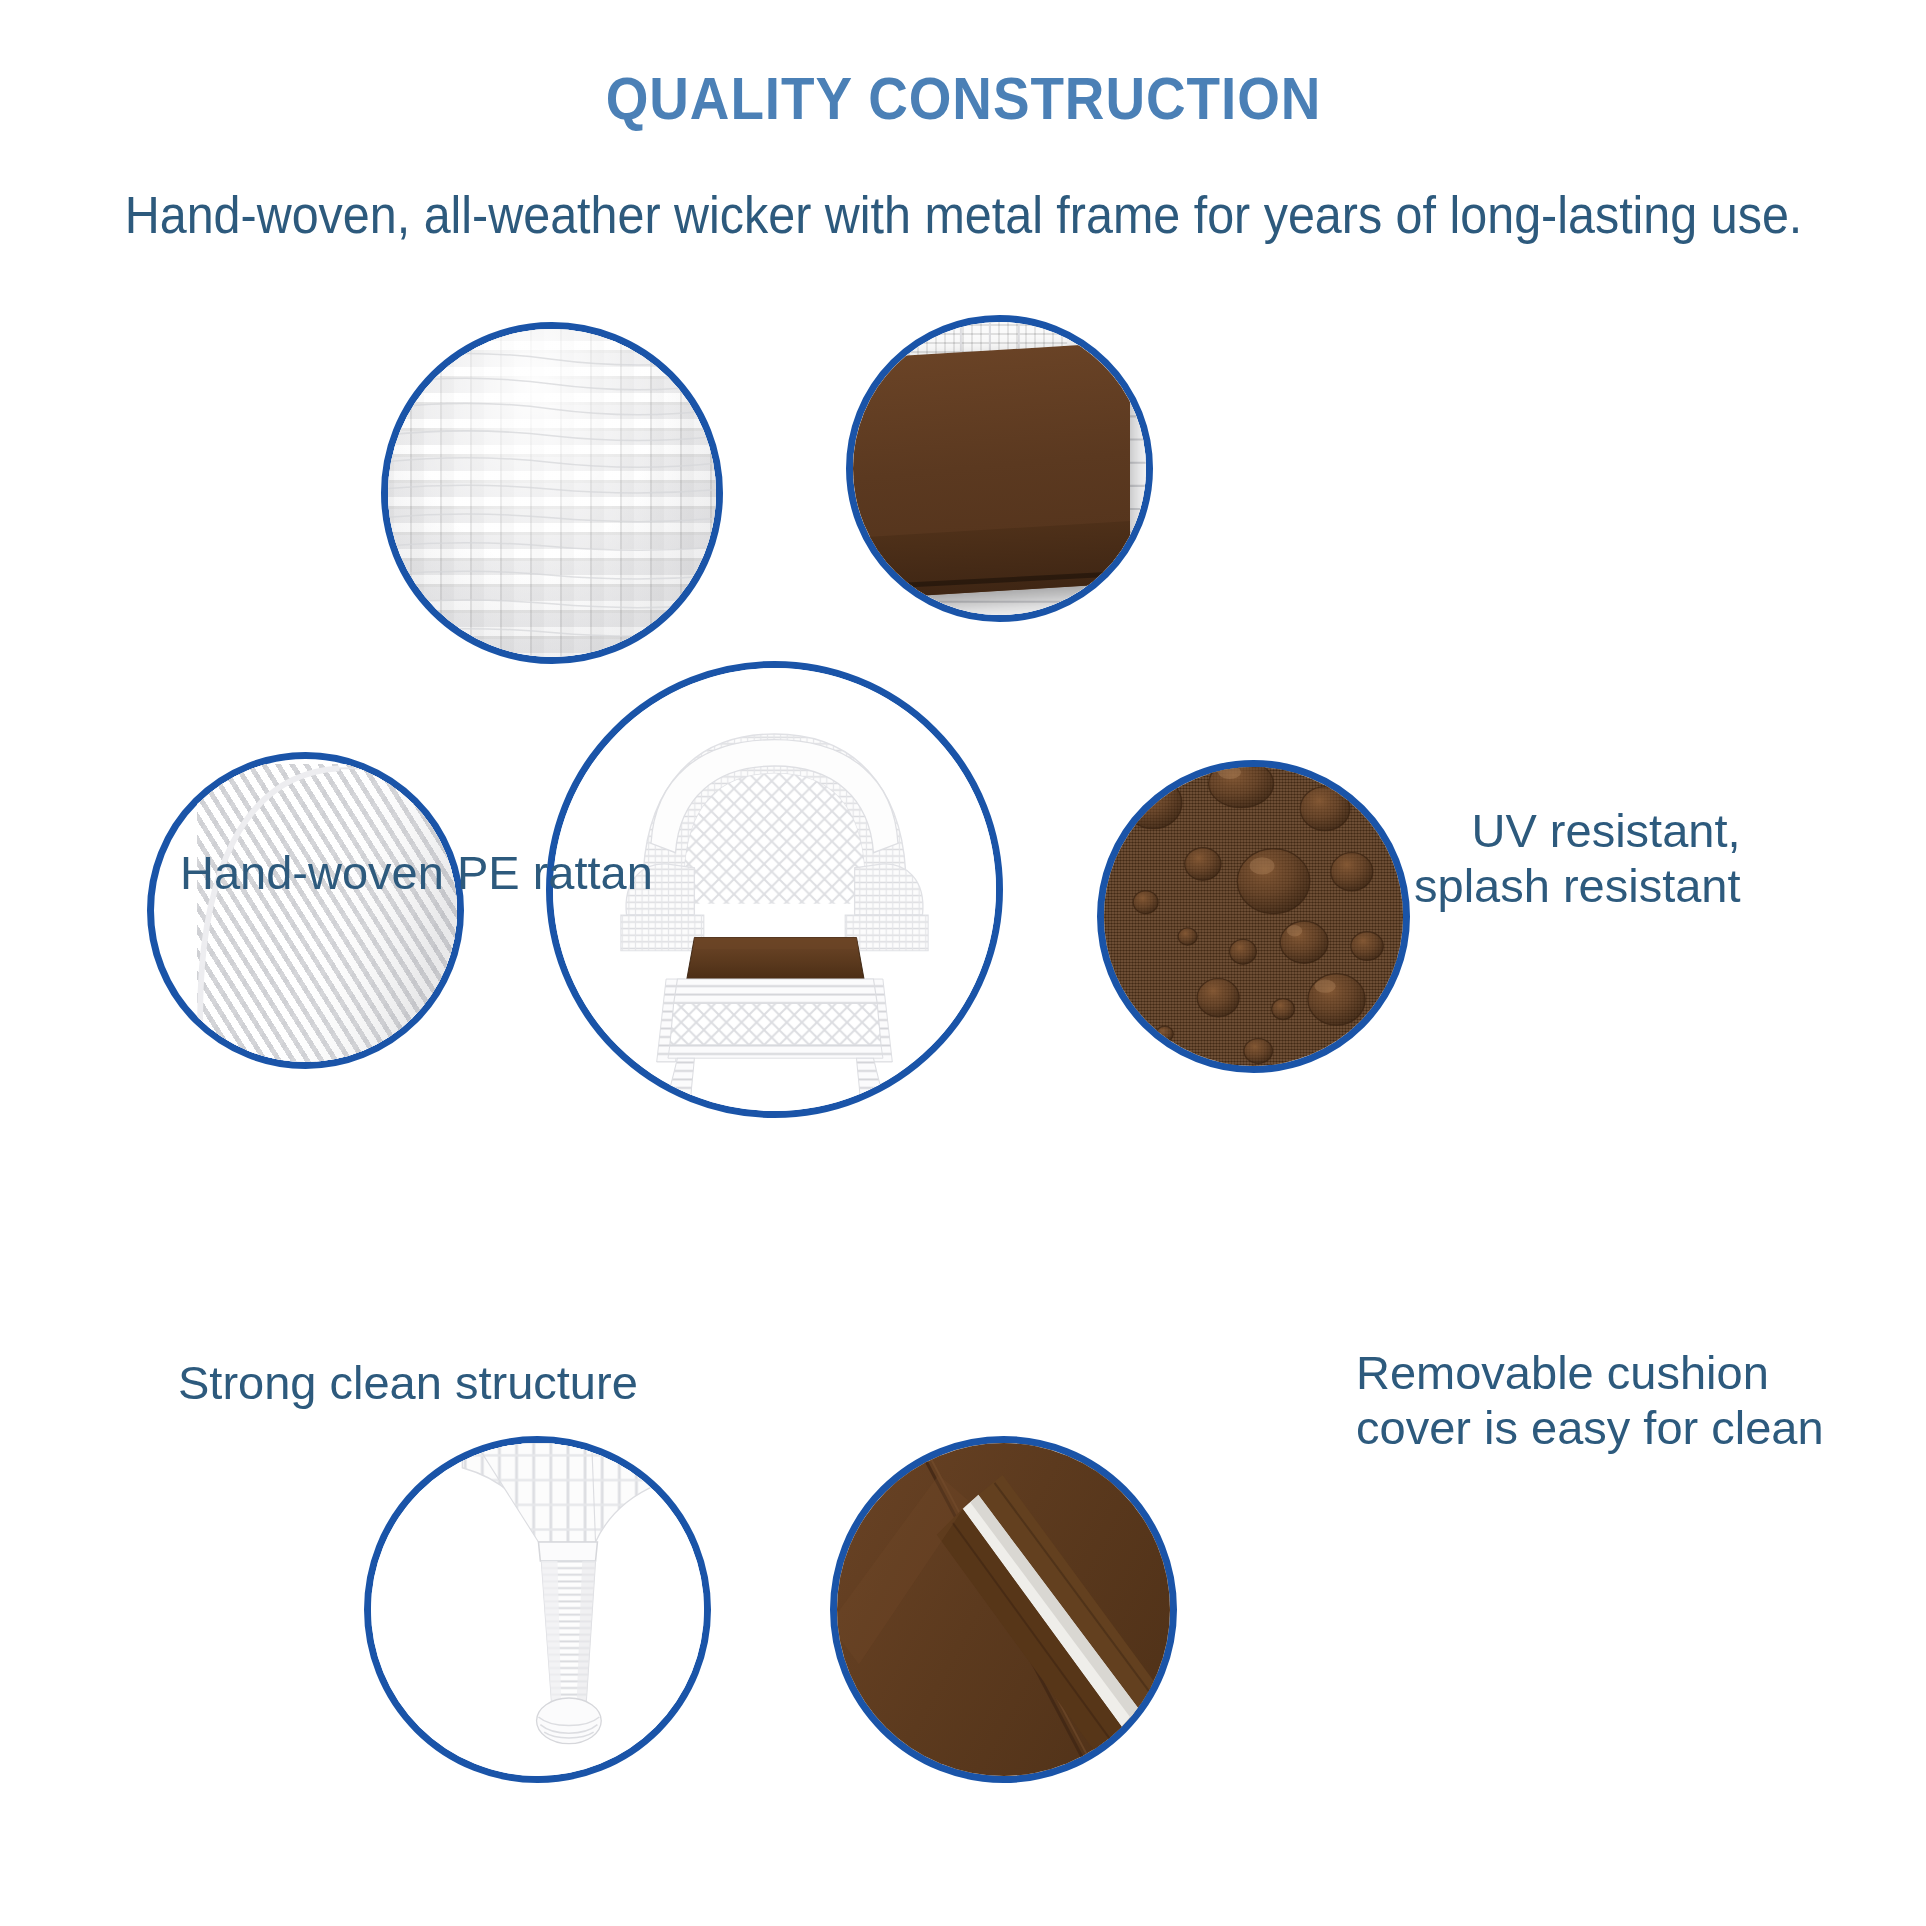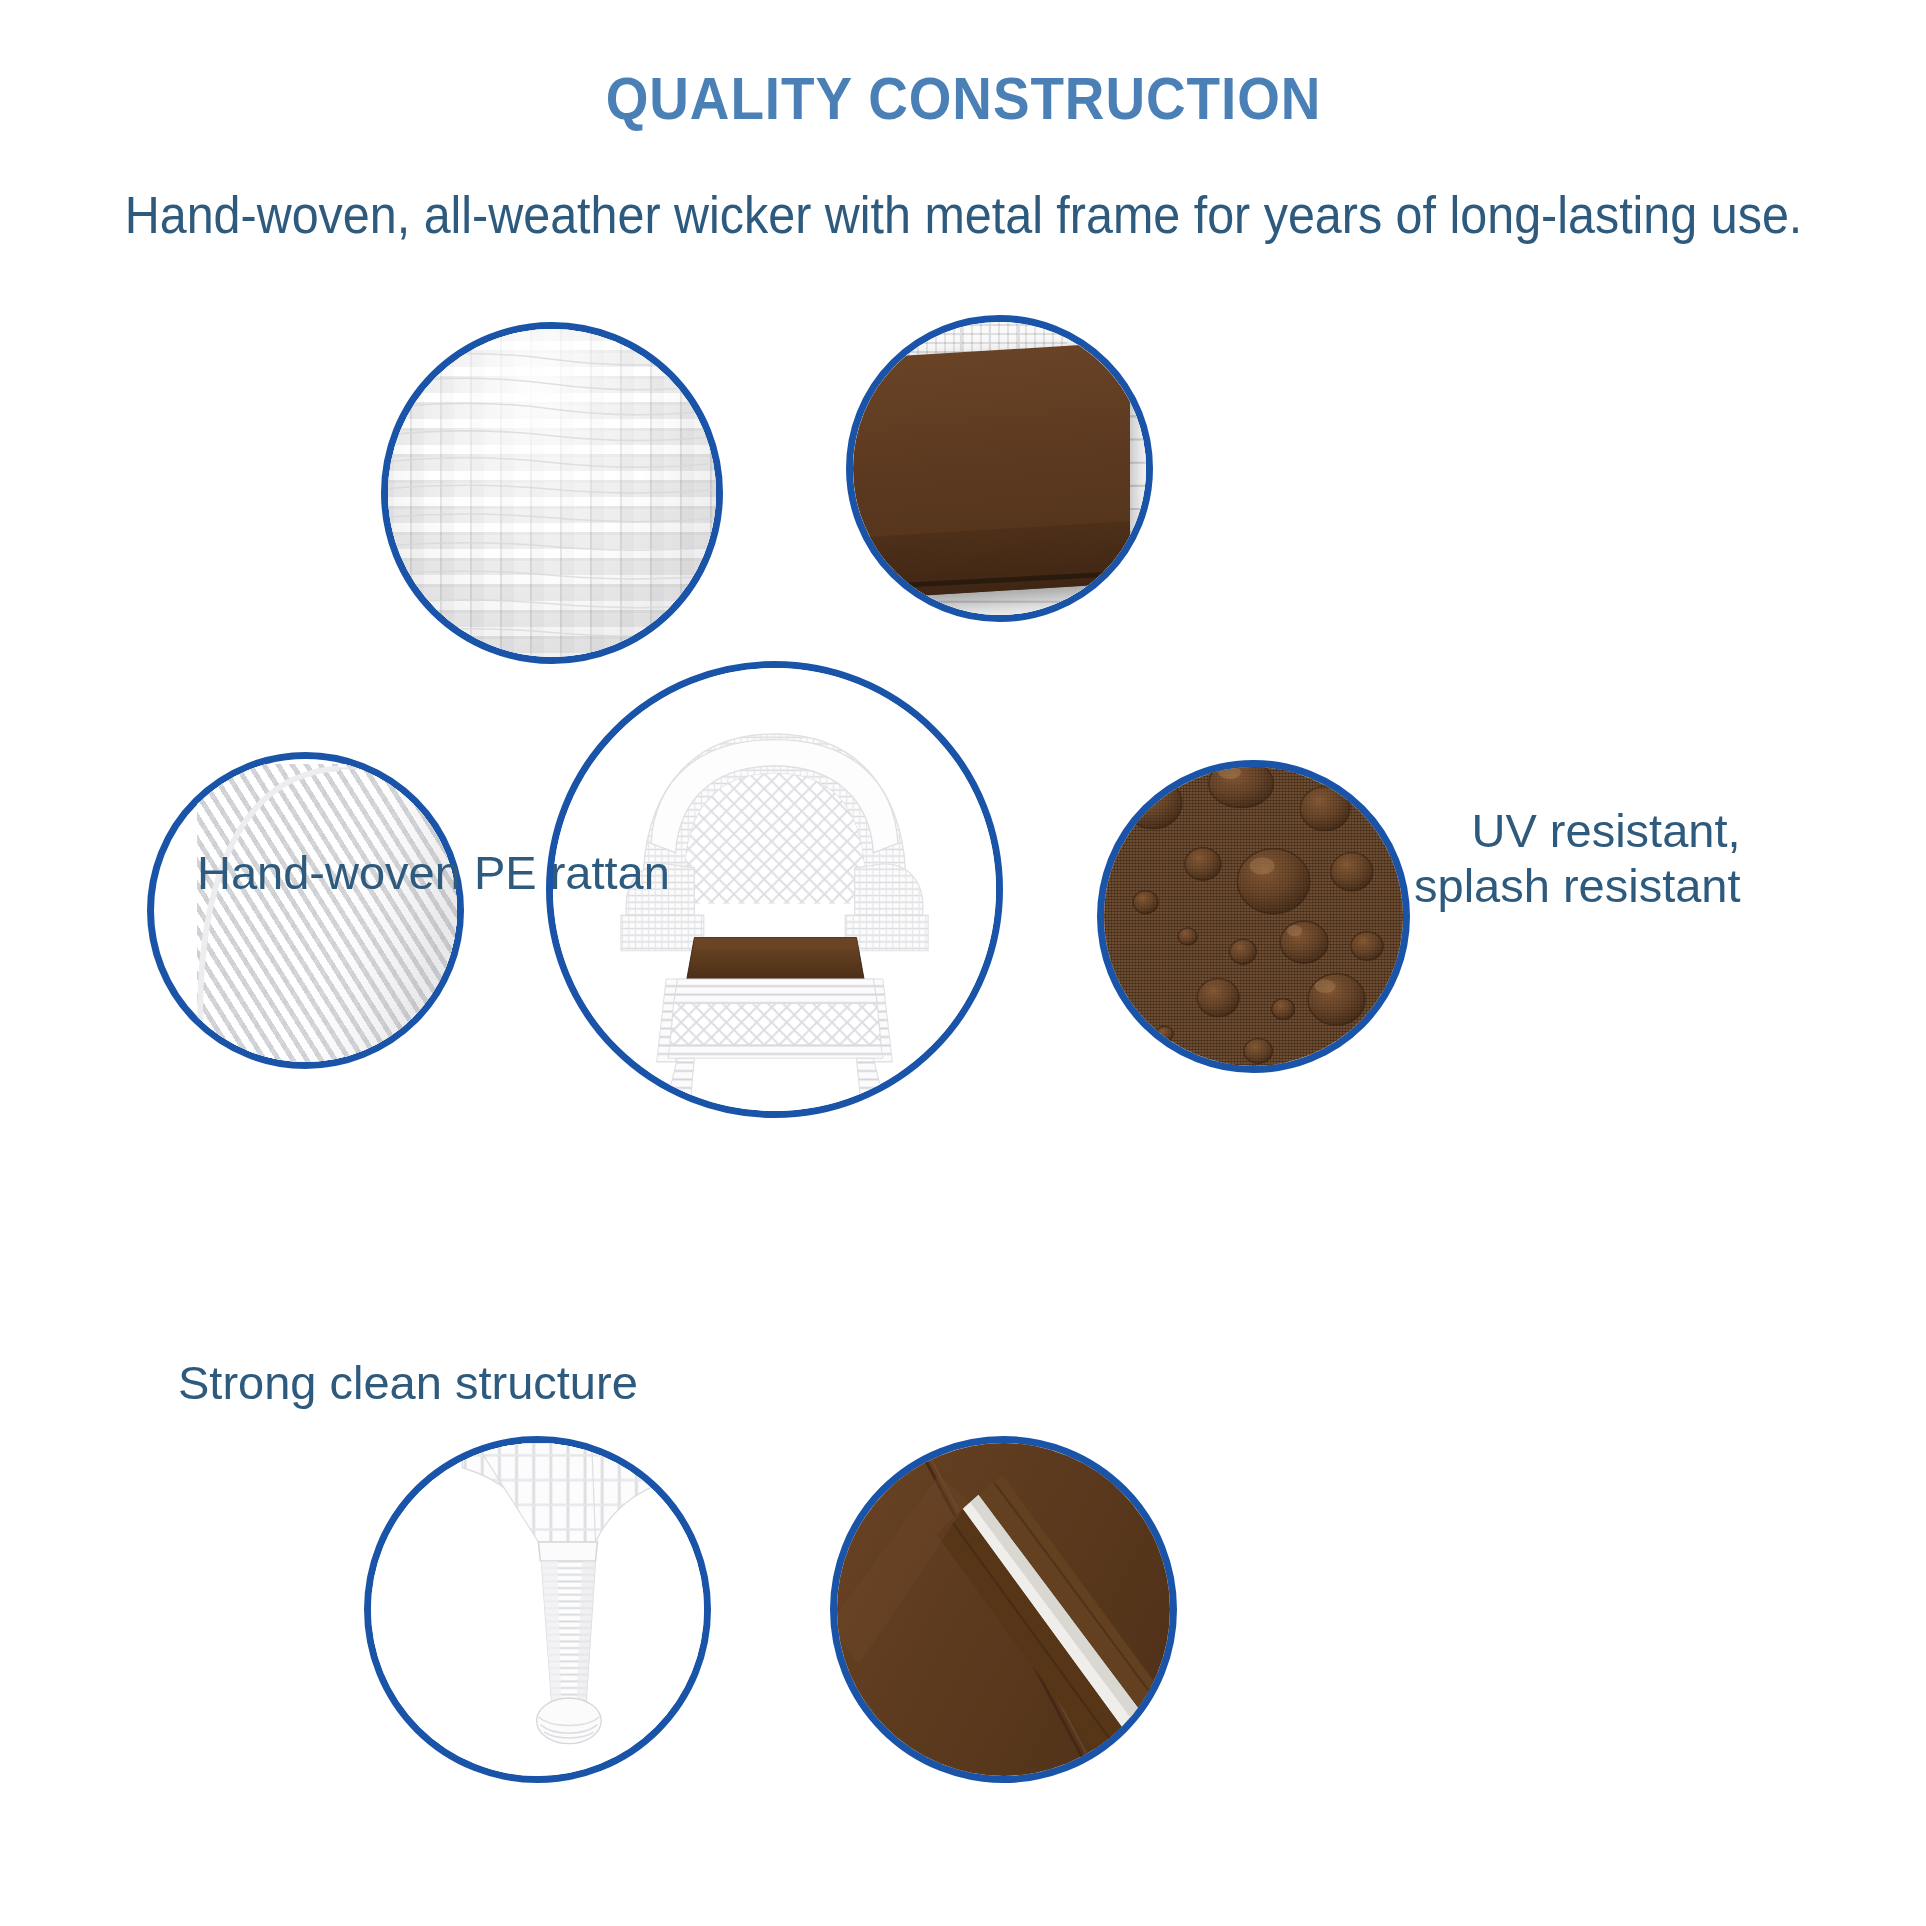--- a/index.html
+++ b/index.html
@@ -36,21 +36,21 @@
 
   
   .caption{
     position:absolute;
     color:#2d5a7d;
     font-size:47px;
     line-height:1.16;
     font-weight:400;
     white-space:pre-line;
   }
-  #cap-rattan{left:197px;top:846px;}
+  #cap-rattan{left:180px;top:846px;}
   #cap-uv{left:1414px;top:804px;text-align:right;}
   #cap-metal{left:178px;top:1356px;}
   #cap-cushion{left:1356px;top:1346px;text-align:left;}
 
   
   .circ{
     position:absolute;
     border-radius:50%;
     overflow:hidden;
     box-sizing:border-box;
@@ -426,15 +426,17 @@
     </div>
   </div>
 
   <div class="caption" id="cap-rattan">Hand-woven PE rattan</div>
 
   <div class="caption" id="cap-uv">UV resistant,
 splash resistant</div>
 
   <div class="caption" id="cap-metal">Strong clean structure</div>
 
+  <div class="caption" id="cap-cushion">Removable cushion
+cover is easy for clean</div>
 
 </div>
 
 
 </body></html>

